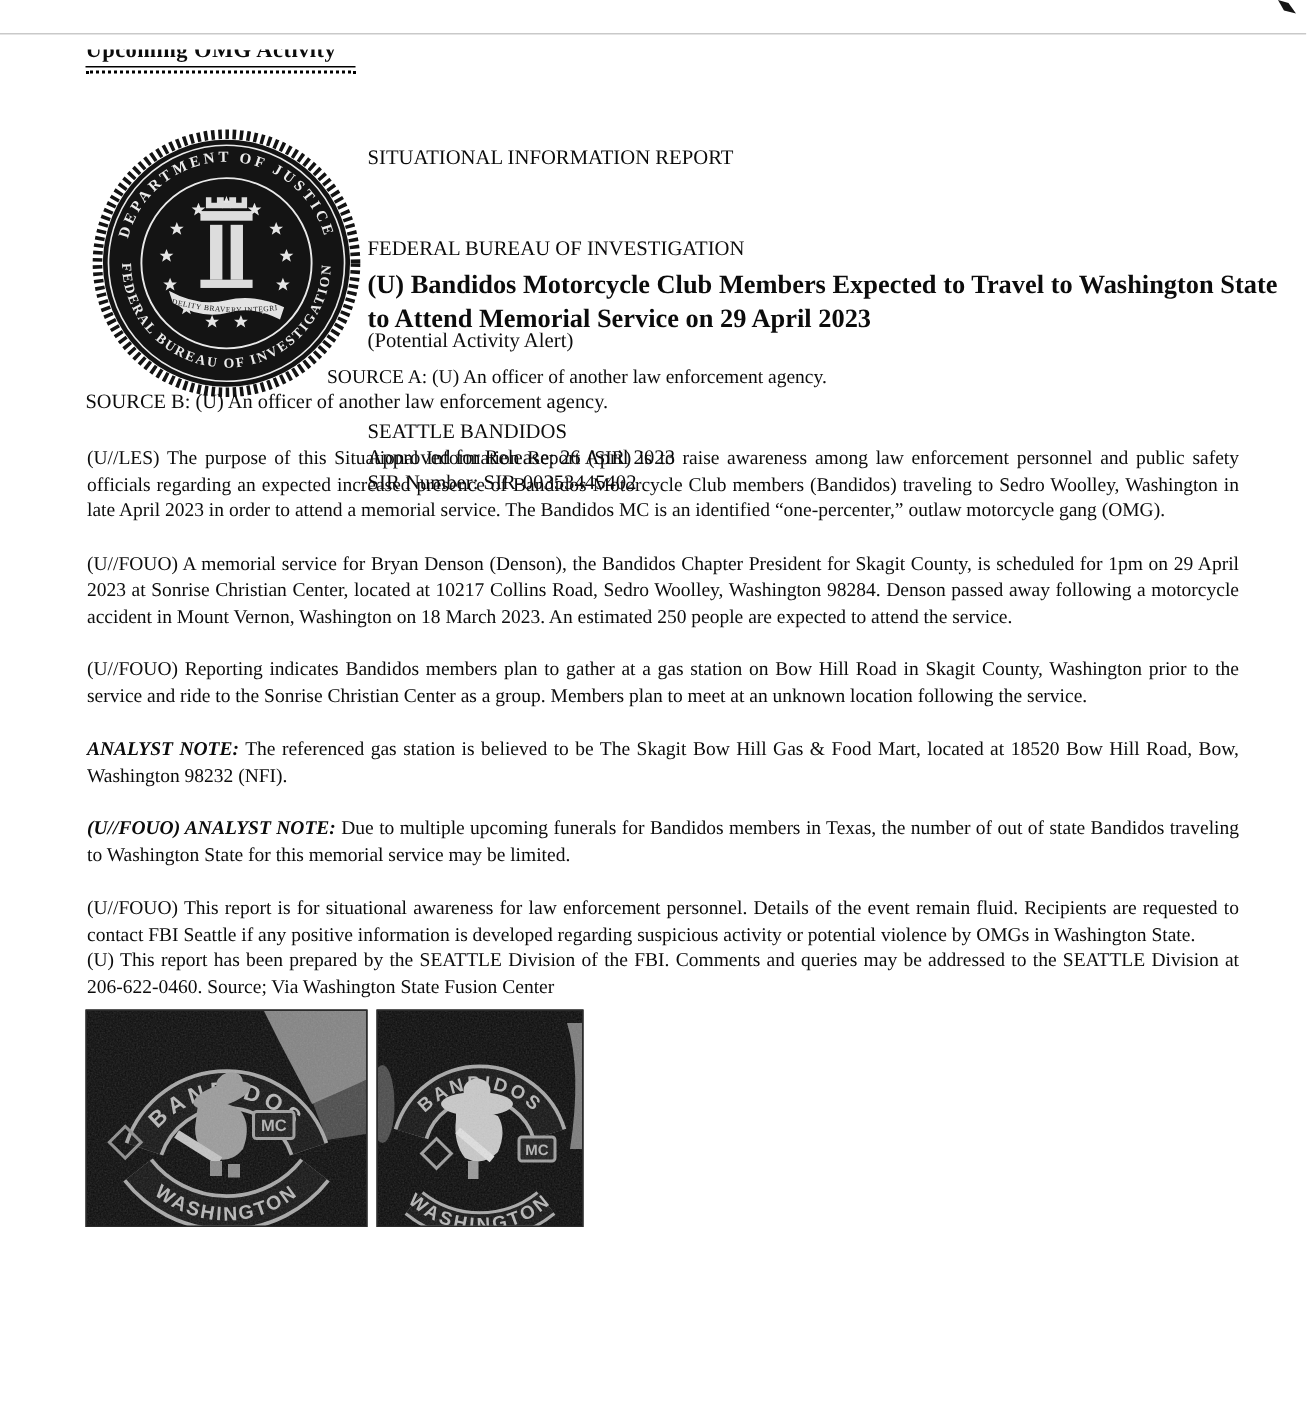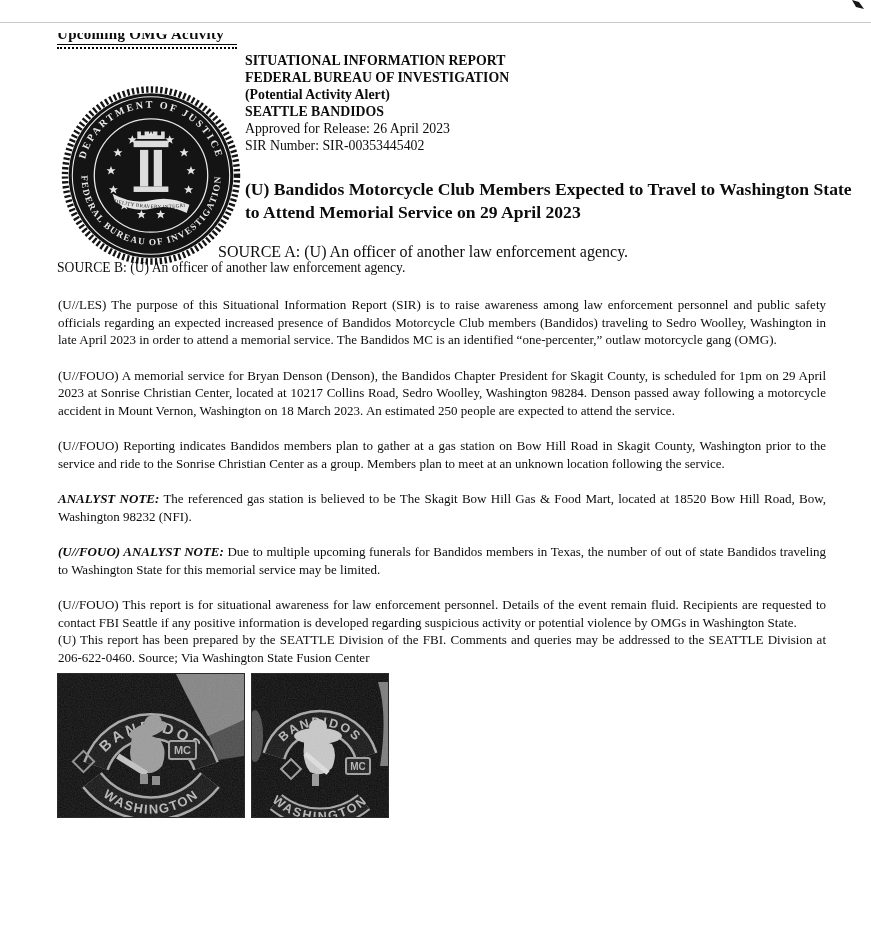--- a/index.html
+++ b/index.html
@@ -16,26 +16,26 @@
   .top-heading-text { display:block; margin-top:-7px; font-weight:bold; font-size:15px; letter-spacing:0.3px; white-space:nowrap; }
   .top-heading-underline { height:2px; border-top:1.5px solid #000; border-bottom:2px dotted #000; }
 
   .seal { position:absolute; left:57px; top:84px; width:188px; height:183px; }
   svg text { font-family:"Liberation Serif", serif; }
   .seal-ring-top { fill:#ececec; font-weight:bold; font-size:11px; letter-spacing:2.5px; }
   .seal-ring-bottom { fill:#ececec; font-weight:bold; font-size:10px; letter-spacing:1.5px; }
   .banner-text { fill:#161616; font-size:5.5px; letter-spacing:0.4px; }
 
   .header-block { position:absolute; left:245px; top:52px; font-size:13.8px; line-height:17px; }
-  .hb-bold { font-weight:bold; }
+  .hb-bold { font-weight:normal;margin-top:44px; }
 
   .report-title { position:absolute; left:245px; top:178px; width:622px; margin:0;
     font-size:17.6px; line-height:23px; font-weight:bold; }
 
-  .source-a { position:absolute; left:218px; top:243px; font-size:16px; }
+  .source-a { position:absolute; left:218px; top:243px; font-size:13px; }
   .source-b { position:absolute; left:57px;  top:260px; font-size:13.6px; }
 
   .content { position:absolute; left:57px; top:296px; width:769px; }
   .para { margin:0 0 18px 1px; font-size:13px; line-height:17.5px; text-align:justify; }
   .para .lead { font-style:italic;font-weight:bold; }
   .para.tight { margin-bottom:0; }
 
   .photos { display:flex; gap:6px; margin-top:7px; }
   .photo { display:block; border:1px solid #2a2a2a; background:#0b0b0b; }
   .rocker { font-family:"Liberation Sans", sans-serif; font-weight:bold; fill:#b9b9b9; }

